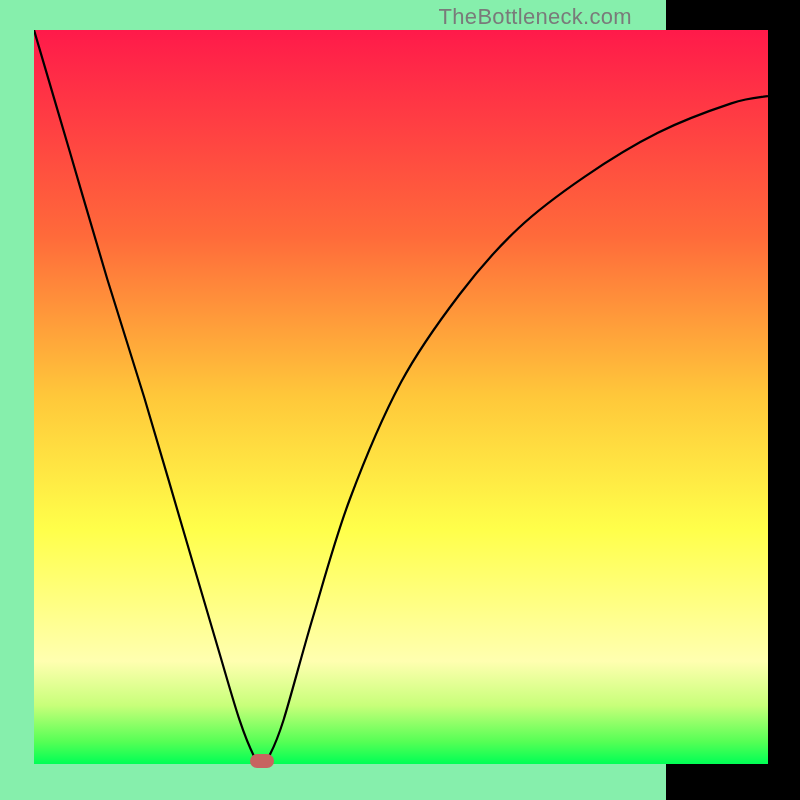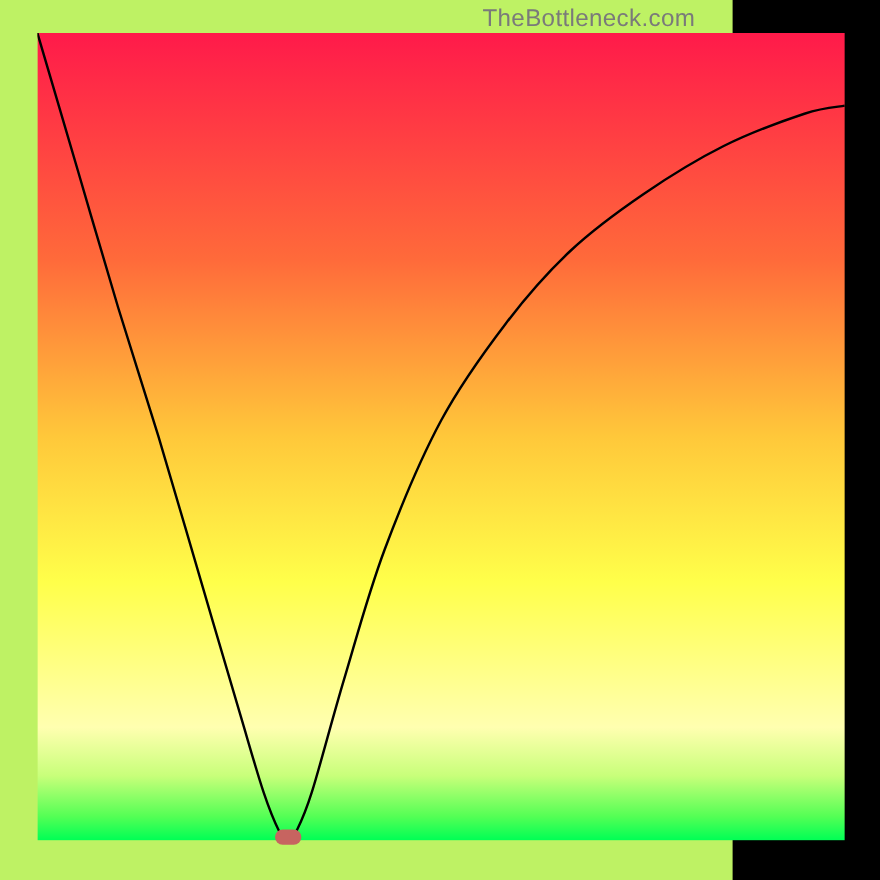--- a/index.html
+++ b/index.html
@@ -1,17 +1,17 @@
 <!DOCTYPE html>
 <html><head>
 <meta charset="utf-8">
 <style>
   * { margin: 0; padding: 0; box-sizing: border-box; }
   body { width: 800px; height: 800px; background: #000; position: relative; font-family: Arial, sans-serif; }
-  .outer { width: 666px; height: 800px; background: #bef264; position: relative; }
+  .outer { width: 666px; height: 800px; background: #86efac; position: relative; }
   .plot-area { position: absolute; left: 34px; top: 30px; width: 734px; height: 734px; }
   .gradient-bg { width: 100%; height: 100%; position: absolute; }
   .watermark { position: absolute; top: 4px; right: 34px; color: #7a7a7a; font-size: 22px; font-weight: 500; letter-spacing: 0.3px; }
   svg.curve-layer { position: absolute; left: 0; top: 0; width: 100%; height: 100%; }
   .marker { position: absolute; width: 24px; height: 14px; background: #c76460; border-radius: 7px; filter: blur(0.5px); }
 </style>
 </head>
 <body>
 
 <div class="outer">

